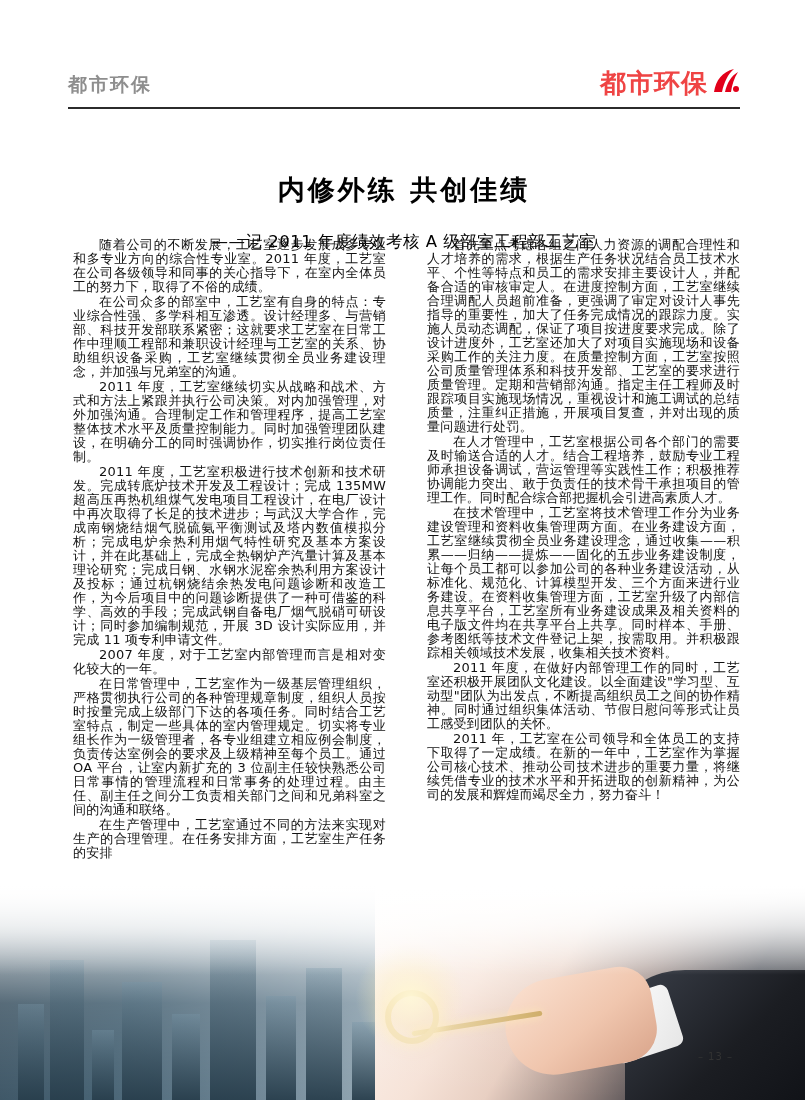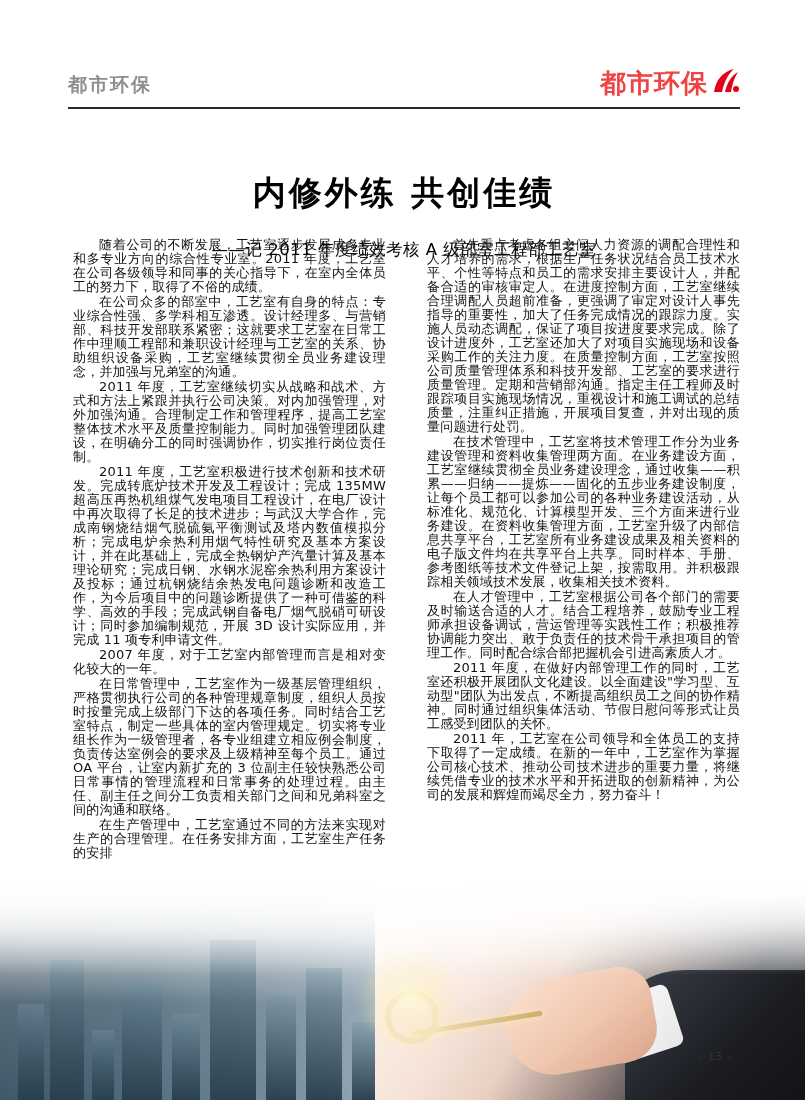--- a/index.html
+++ b/index.html
@@ -65,21 +65,21 @@
 
   
   .title-block {
     position: absolute;
     left: 68px;
     top: 172px;
     width: 672px;
     text-align: center;
   }
   .doc-title {
-    font-size: 33px;
+    font-size: 27px;
     font-weight: bold;
     letter-spacing: 3px;
     color: #000;
     line-height: 1.3;
   }
   .doc-subtitle {
     margin-top: 24px;
     font-size: 16.5px;
     letter-spacing: 0.5px;
     color: #000;
@@ -257,22 +257,22 @@
     <p>随着公司的不断发展，工艺室逐步发展成多专业和多专业方向的综合性专业室。2011 年度，工艺室在公司各级领导和同事的关心指导下，在室内全体员工的努力下，取得了不俗的成绩。</p>
     <p>在公司众多的部室中，工艺室有自身的特点：专业综合性强、多学科相互渗透。设计经理多、与营销部、科技开发部联系紧密；这就要求工艺室在日常工作中理顺工程部和兼职设计经理与工艺室的关系、协助组织设备采购，工艺室继续贯彻全员业务建设理念，并加强与兄弟室的沟通。</p>
     <p>2011 年度，工艺室继续切实从战略和战术、方式和方法上紧跟并执行公司决策。对内加强管理，对外加强沟通。合理制定工作和管理程序，提高工艺室整体技术水平及质量控制能力。同时加强管理团队建设，在明确分工的同时强调协作，切实推行岗位责任制。</p>
     <p>2011 年度，工艺室积极进行技术创新和技术研发。完成转底炉技术开发及工程设计；完成 135MW 超高压再热机组煤气发电项目工程设计，在电厂设计中再次取得了长足的技术进步；与武汉大学合作，完成南钢烧结烟气脱硫氨平衡测试及塔内数值模拟分析；完成电炉余热利用烟气特性研究及基本方案设计，并在此基础上，完成全热钢炉产汽量计算及基本理论研究；完成日钢、水钢水泥窑余热利用方案设计及投标；通过杭钢烧结余热发电问题诊断和改造工作，为今后项目中的问题诊断提供了一种可借鉴的科学、高效的手段；完成武钢自备电厂烟气脱硝可研设计；同时参加编制规范，开展 3D 设计实际应用，并完成 11 项专利申请文件。</p>
     <p>2007 年度，对于工艺室内部管理而言是相对变化较大的一年。</p>
     <p>在日常管理中，工艺室作为一级基层管理组织，严格贯彻执行公司的各种管理规章制度，组织人员按时按量完成上级部门下达的各项任务。同时结合工艺室特点，制定一些具体的室内管理规定。切实将专业组长作为一级管理者，各专业组建立相应例会制度，负责传达室例会的要求及上级精神至每个员工。通过 OA 平台，让室内新扩充的 3 位副主任较快熟悉公司日常事情的管理流程和日常事务的处理过程。由主任、副主任之间分工负责相关部门之间和兄弟科室之间的沟通和联络。</p>
     <p>在生产管理中，工艺室通过不同的方法来实现对生产的合理管理。在任务安排方面，工艺室生产任务的安排</p>
   </div>
   <div class="col">
     <p>首先重点考虑各组之间人力资源的调配合理性和人才培养的需求，根据生产任务状况结合员工技术水平、个性等特点和员工的需求安排主要设计人，并配备合适的审核审定人。在进度控制方面，工艺室继续合理调配人员超前准备，更强调了审定对设计人事先指导的重要性，加大了任务完成情况的跟踪力度。实施人员动态调配，保证了项目按进度要求完成。除了设计进度外，工艺室还加大了对项目实施现场和设备采购工作的关注力度。在质量控制方面，工艺室按照公司质量管理体系和科技开发部、工艺室的要求进行质量管理。定期和营销部沟通。指定主任工程师及时跟踪项目实施现场情况，重视设计和施工调试的总结质量，注重纠正措施，开展项目复查，并对出现的质量问题进行处罚。</p>
+    <p>在人才管理中，工艺室根据公司各个部门的需要及时输送合适的人才。结合工程培养，鼓励专业工程师承担设备调试，营运管理等实践性工作；积极推荐协调能力突出、敢于负责任的技术骨干承担项目的管理工作。同时配合综合部把握机会引进高素质人才。</p>
     <p>在技术管理中，工艺室将技术管理工作分为业务建设管理和资料收集管理两方面。在业务建设方面，工艺室继续贯彻全员业务建设理念，通过收集——积累——归纳——提炼——固化的五步业务建设制度，让每个员工都可以参加公司的各种业务建设活动，从标准化、规范化、计算模型开发、三个方面来进行业务建设。在资料收集管理方面，工艺室升级了内部信息共享平台，工艺室所有业务建设成果及相关资料的电子版文件均在共享平台上共享。同时样本、手册、参考图纸等技术文件登记上架，按需取用。并积极跟踪相关领域技术发展，收集相关技术资料。</p>
-    <p>在人才管理中，工艺室根据公司各个部门的需要及时输送合适的人才。结合工程培养，鼓励专业工程师承担设备调试，营运管理等实践性工作；积极推荐协调能力突出、敢于负责任的技术骨干承担项目的管理工作。同时配合综合部把握机会引进高素质人才。</p>
     <p>2011 年度，在做好内部管理工作的同时，工艺室还积极开展团队文化建设。以全面建设"学习型、互动型"团队为出发点，不断提高组织员工之间的协作精神。同时通过组织集体活动、节假日慰问等形式让员工感受到团队的关怀。</p>
     <p>2011 年，工艺室在公司领导和全体员工的支持下取得了一定成绩。在新的一年中，工艺室作为掌握公司核心技术、推动公司技术进步的重要力量，将继续凭借专业的技术水平和开拓进取的创新精神，为公司的发展和辉煌而竭尽全力，努力奋斗！</p>
   </div>
 </div>
 
 <div class="photo-area">
   <div class="photo-city">
     <div class="tower t1"></div>
     <div class="tower t2"></div>
     <div class="tower t3"></div>

